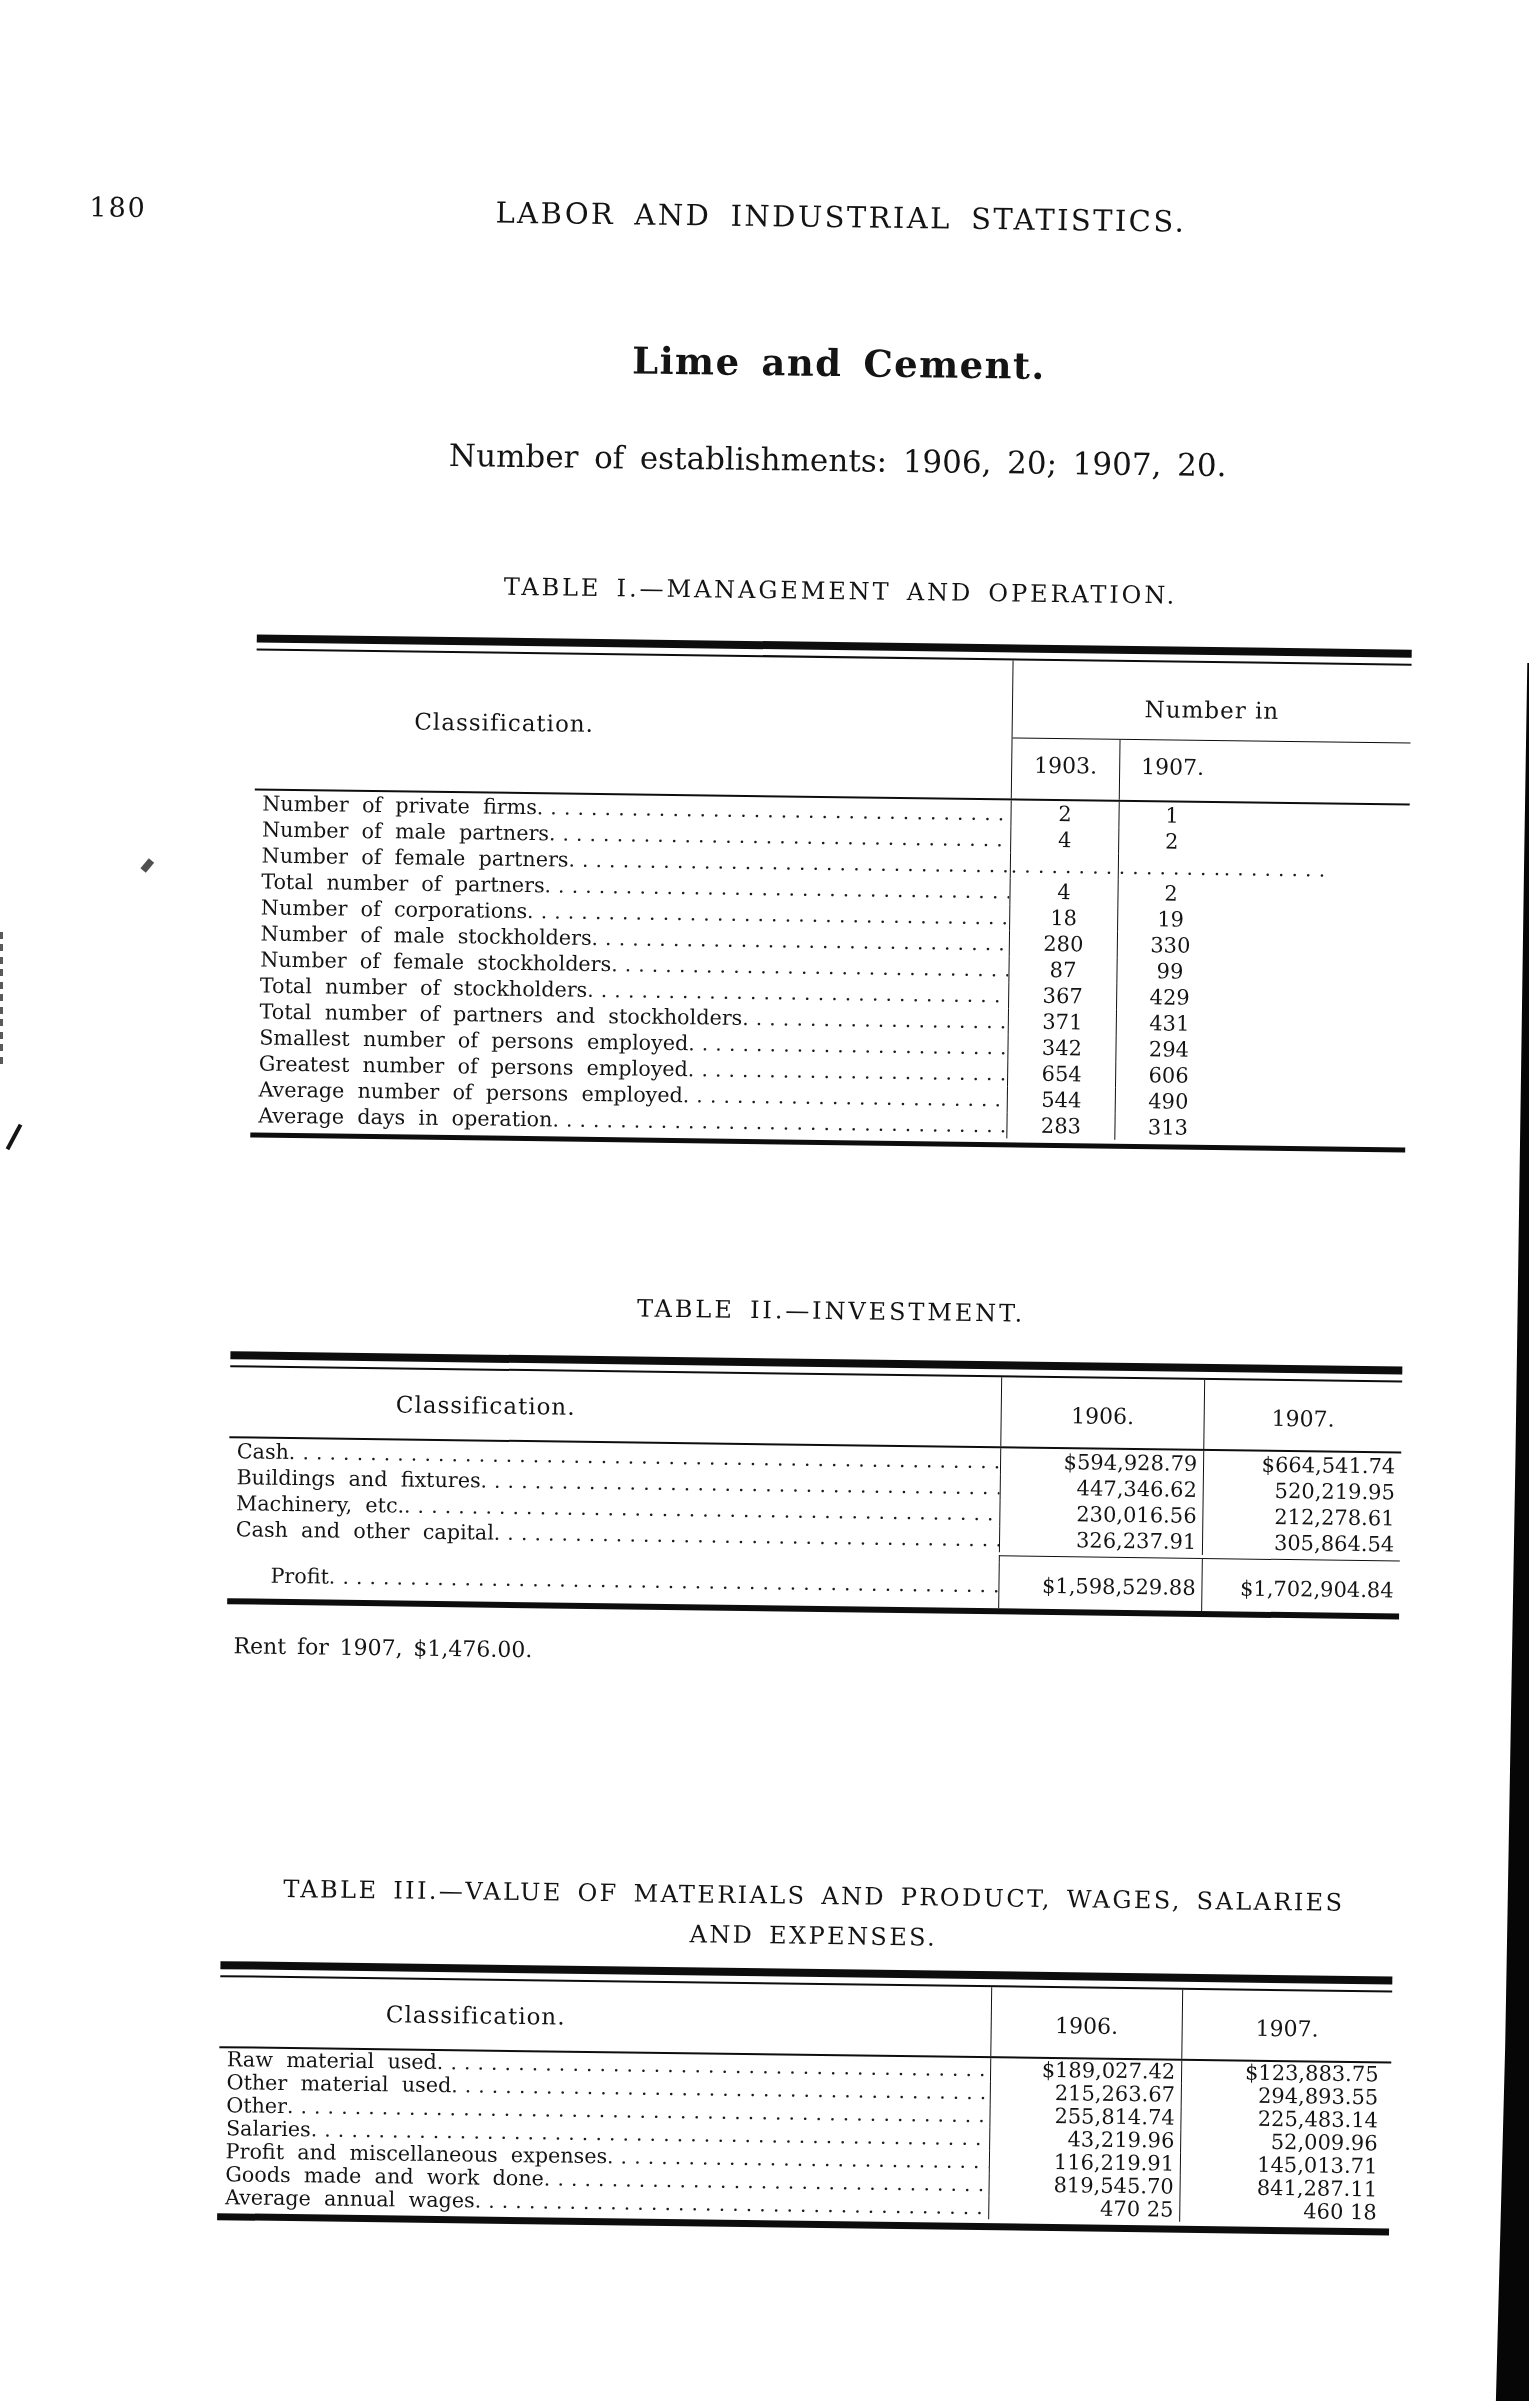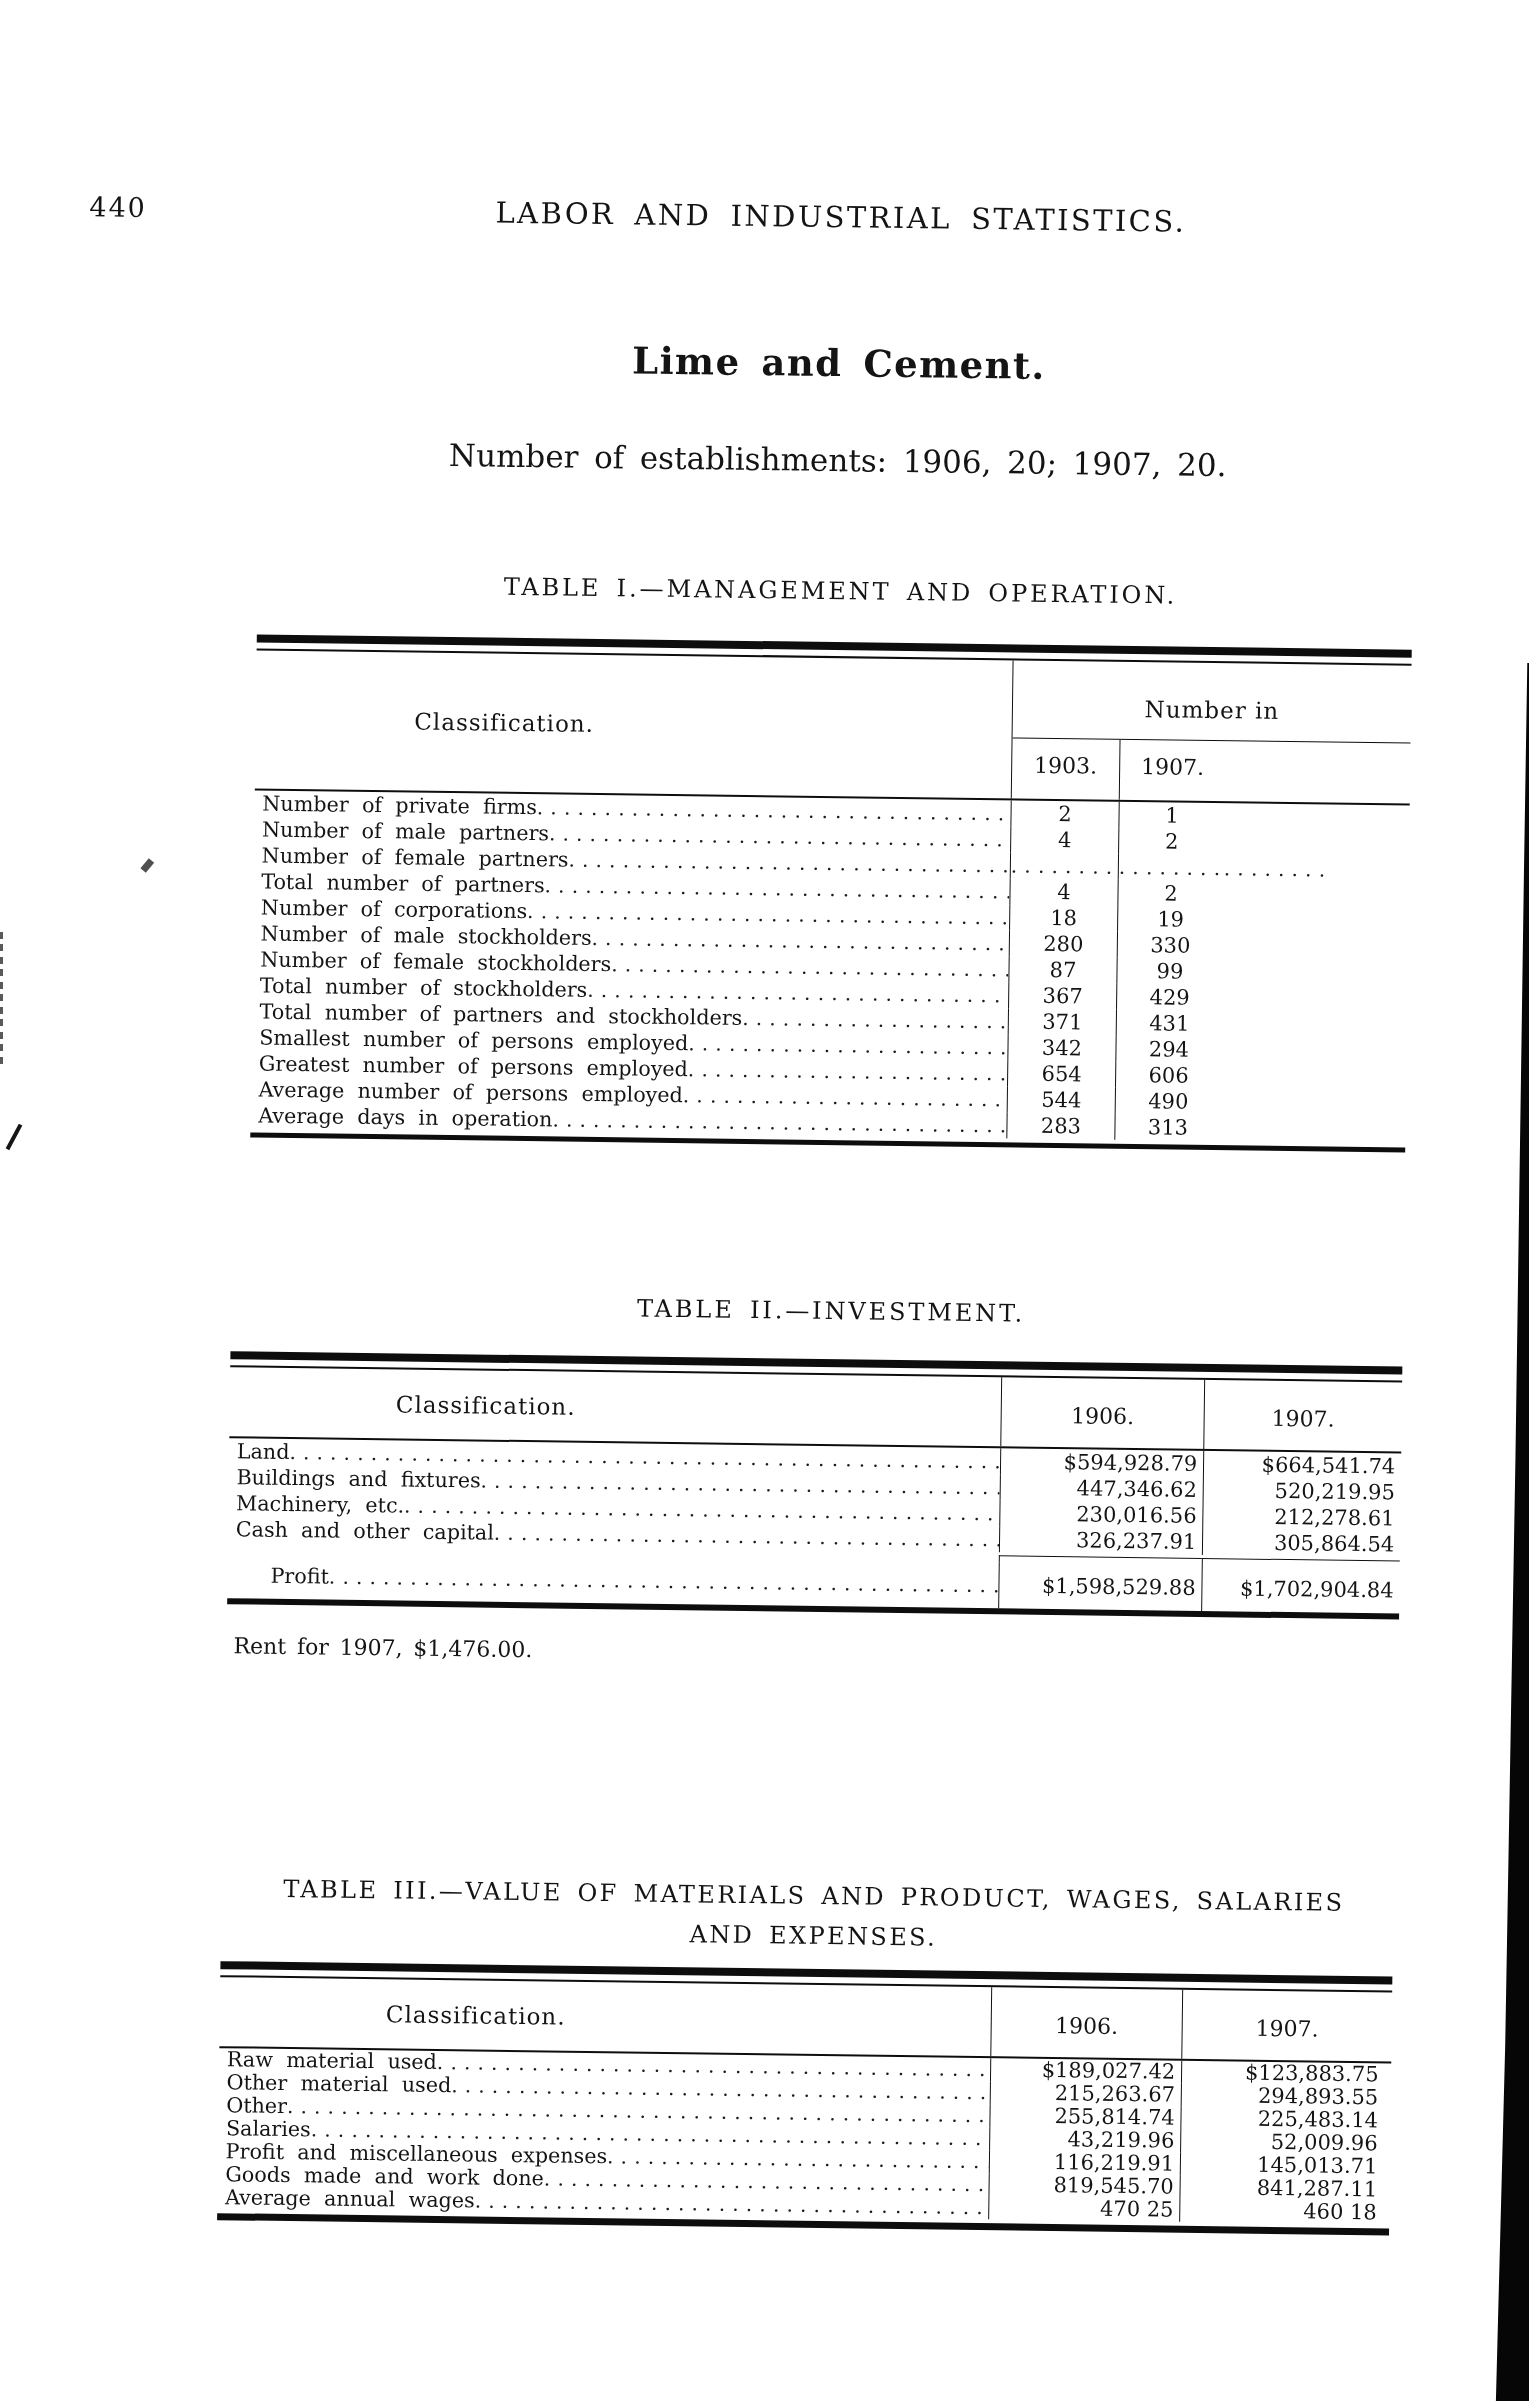--- a/index.html
+++ b/index.html
@@ -66,21 +66,21 @@
           background:repeating-linear-gradient(#222 0 6.7px,transparent 6.7px 12.5px);}
   #lmark2{position:absolute;left:11.5px;top:1123px;width:4.3px;height:28px;background:#151515;transform:rotate(28deg);}
   #lmark3{position:absolute;left:144px;top:859px;width:6.7px;height:12.5px;background:#242424;transform:rotate(40deg);opacity:.8;}
 </style>
 </head>
 <body>
 
 <div class="sheet">
   <div class="tilt">
 
-    <div class="abs" id="pageno">440</div>
+    <div class="abs" id="pageno">180</div>
     <div class="abs ctr" id="runhead">LABOR AND INDUSTRIAL STATISTICS.</div>
     <div class="abs ctr" id="title">Lime and Cement.</div>
     <div class="abs ctr" id="estab">Number of establishments: 1906, 20; 1907, 20.</div>
 
     <div class="abs ctr" id="t1cap">TABLE I.—MANAGEMENT AND OPERATION.</div>
     <div class="abs" id="t1">
       <div class="hrule thick"></div>
       <div class="gap14"></div>
       <div class="hrule thin"></div>
       <div class="t1h">
@@ -232,21 +232,21 @@
       <div class="hrule thin"></div>
       <div class="t23h">
         <div class="cls">Classification.</div>
         <div class="yc">1906.</div>
         <div class="yc">1907.</div>
       </div>
       <div class="hrule thin"></div>
       <div id="t2body">
           <div class="t23-row">
             <div class="c-label">
-              <span class="lbl">Land</span>
+              <span class="lbl">Cash</span>
               <span class="dots"></span>
             </div>
             <div class="c-m1">$594,928.79</div>
             <div class="c-m2">$664,541.74</div>
           </div>
           <div class="t23-row">
             <div class="c-label">
               <span class="lbl">Buildings and fixtures</span>
               <span class="dots"></span>
             </div>

